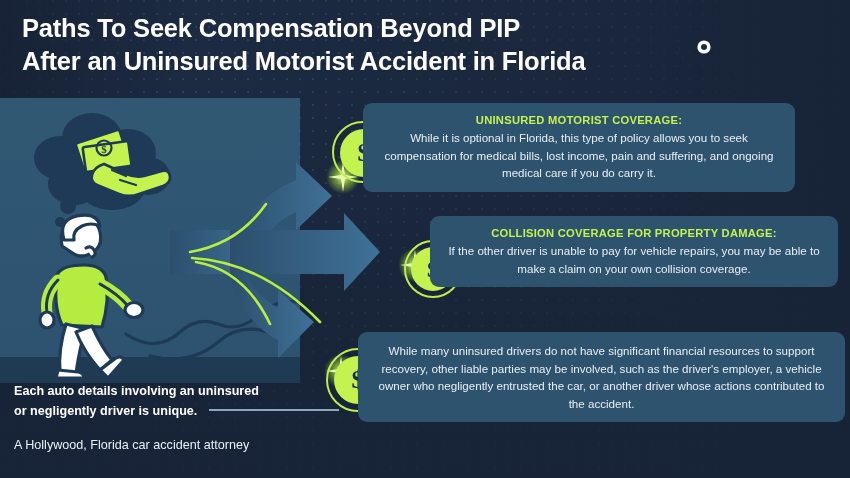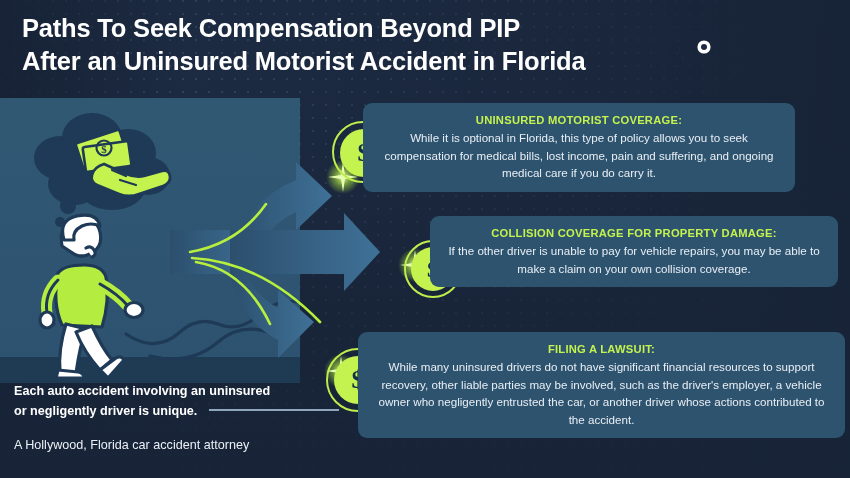--- a/index.html
+++ b/index.html
@@ -227,25 +227,24 @@
     <div class="card-title">COLLISION COVERAGE FOR PROPERTY DAMAGE:</div>
     <div class="card-body">If the other driver is unable to pay for vehicle repairs, you may be able to make a claim on your own collision coverage.</div>
   </div>
 
   <div class="card" id="card1">
     <div class="card-title">UNINSURED MOTORIST COVERAGE:</div>
     <div class="card-body">While it is optional in Florida, this type of policy allows you to seek compensation for medical bills, lost income, pain and suffering, and ongoing medical care if you do carry it.</div>
   </div>
 
   <div class="card" id="card3">
-    <div class="card-title">FILING A LAWSUIT:</div>
     <div class="card-body">While many uninsured drivers do not have significant financial resources to support recovery, other liable parties may be involved, such as the driver's employer, a vehicle owner who negligently entrusted the car, or another driver whose actions contributed to the accident.</div>
   </div>
 
   <div class="bottom">
-    <div class="b-strong">Each auto accident involving an uninsured</div>
+    <div class="b-strong">Each auto details involving an uninsured</div>
     <div class="b-strong">
       <span>or negligently driver is unique.</span><span class="underline-rule"></span>
     </div>
     <div class="b-reg">A Hollywood, Florida car accident attorney</div>
   </div>
 
 </div>
 
 </body></html>

